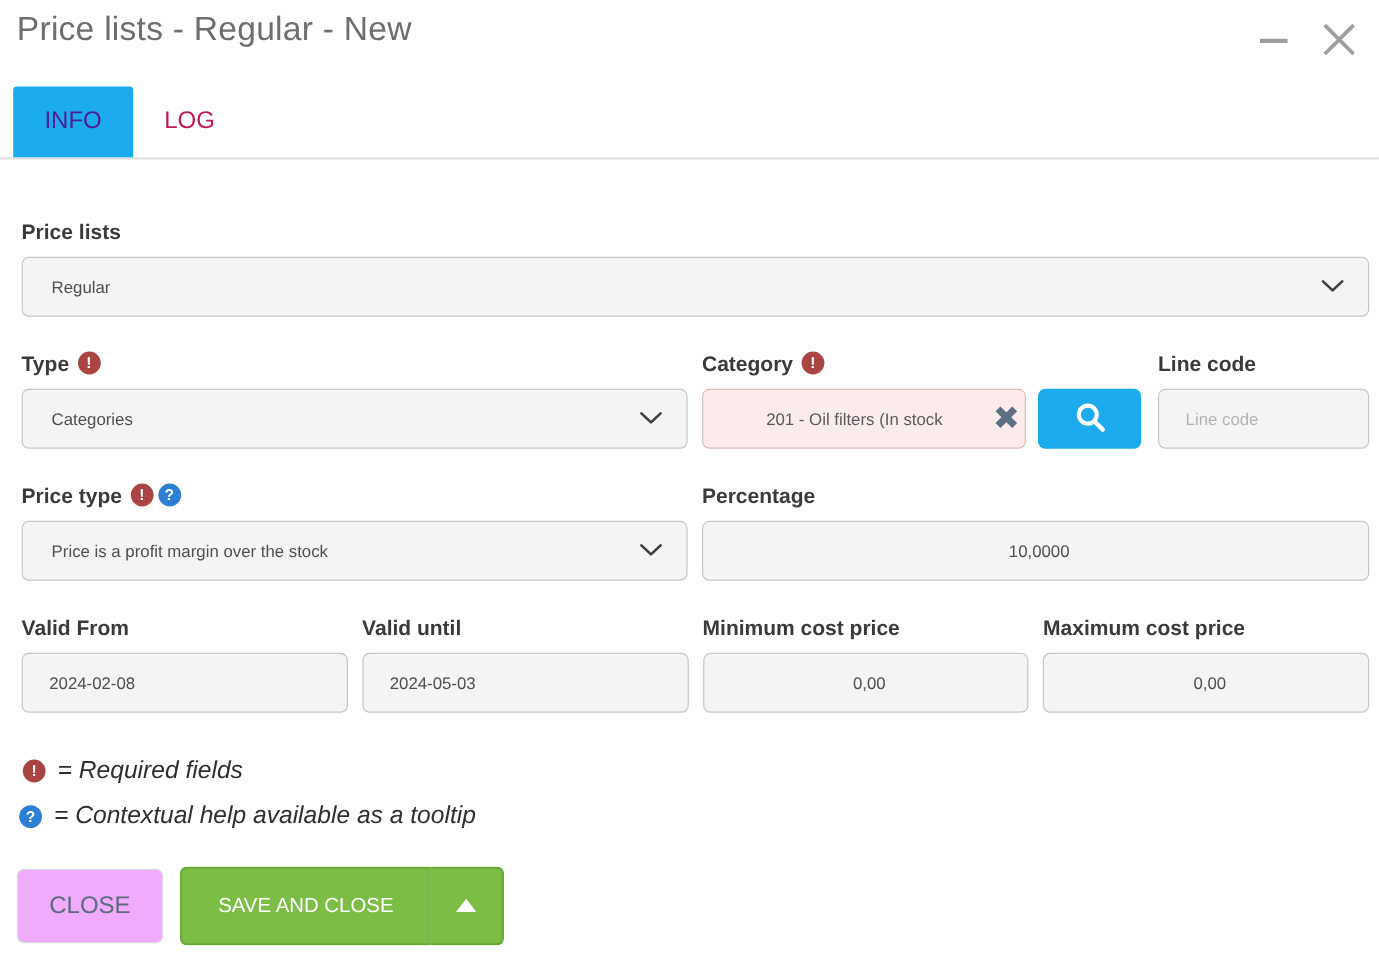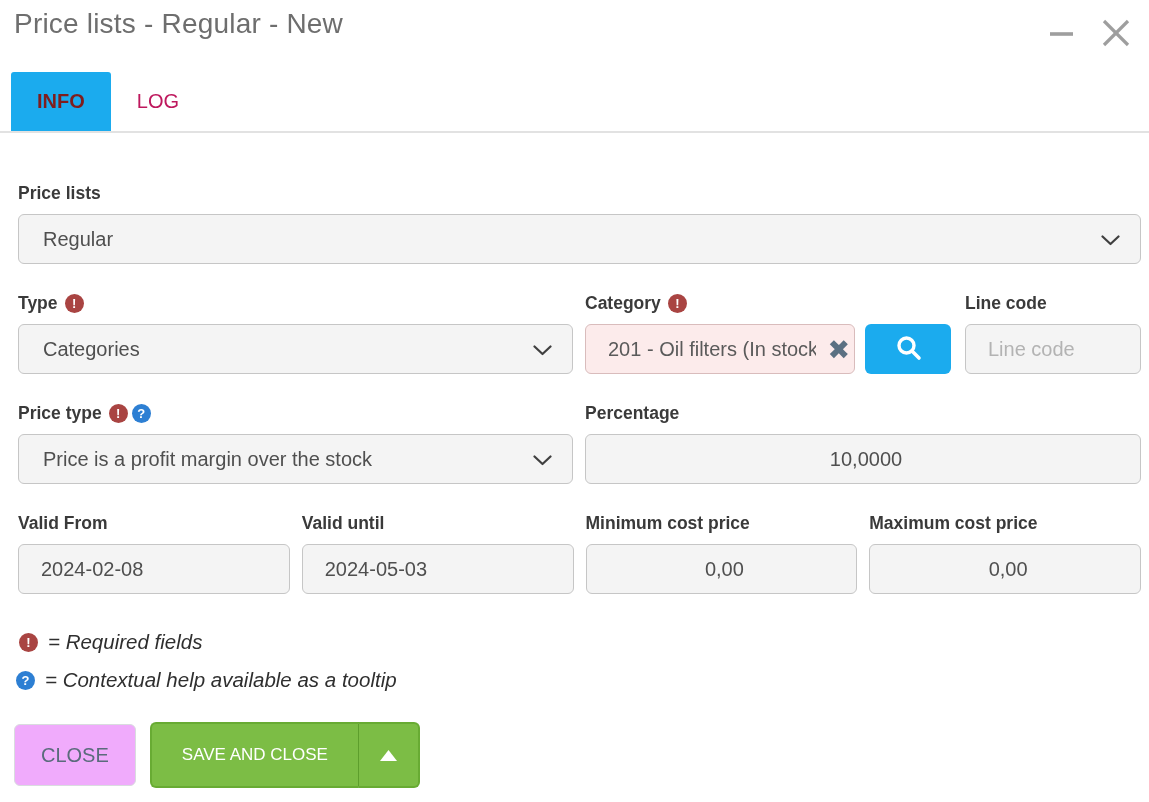--- a/index.html
+++ b/index.html
@@ -9,35 +9,35 @@
   .titlebar { display:flex; justify-content:space-between; align-items:flex-start;
     padding:8px 18px 0 14px; }
   .page-title { font-size:28px; font-weight:400; color:#6e6e6e; letter-spacing:.2px; }
   .win-controls { display:flex; align-items:center; gap:26px; padding-top:10px; }
   .win-btn { cursor:pointer; display:inline-flex; align-items:center; justify-content:center; }
 
   .tabs { display:flex; align-items:flex-end; margin-top:24px; padding-left:11px;
     border-bottom:2px solid #e2e2e2; }
   .tab { height:59px; display:flex; align-items:center; justify-content:center;
     padding:0 26px; font-size:20px; cursor:pointer; }
-  .tab.active { background:#1babee; color:#7f1d1d; font-weight:700;
+  .tab.active { background:#1babee; color:#4c1d95; font-weight:400;
     border-radius:3px 3px 0 0; }
   .tab.inactive { color:#be185d; font-weight:500; }
 
   .form { padding:50px 8px 0 18px; }
-  .field-label { display:flex; align-items:center; gap:7px; font-size:17.5px;
+  .field-label { display:flex; align-items:flex-start; gap:7px; font-size:17.5px;
     font-weight:700; color:#3a3a3a; margin-bottom:10px; }
   .badge { width:19px; height:19px; border-radius:50%; color:#ffffff;
     font-size:13px; font-weight:700; display:inline-flex; align-items:center;
     justify-content:center; flex:0 0 auto; }
   .badge.req { background:#a94442; }
   .badge.help { background:#2d7fd3; margin-left:-3px; }
 
   .select, .input { height:50px; background:#f4f4f4; border:1px solid #c6c6c6;
-    border-radius:6px; font-size:20px; color:#4f4f4f; width:100%; }
+    border-radius:6px; font-size:14px; color:#4f4f4f; width:100%; }
   .select { display:flex; align-items:center; justify-content:space-between;
     padding:0 20px 0 24px; cursor:pointer; }
   .input { padding:0 16px 0 22px; font-family:"Liberation Sans", sans-serif; }
   .input::placeholder { color:#b3b3b3; opacity:1; }
   .input.num { text-align:center; }
   .input.error { background:#fcebeb; border-color:#d9bcbc; color:#5a5a5a;
     padding-right:38px;text-align:center; }
 
   .row { display:flex; margin-top:29px; }
   .col-type, .col-pricetype { width:555px; margin-right:12px; }

